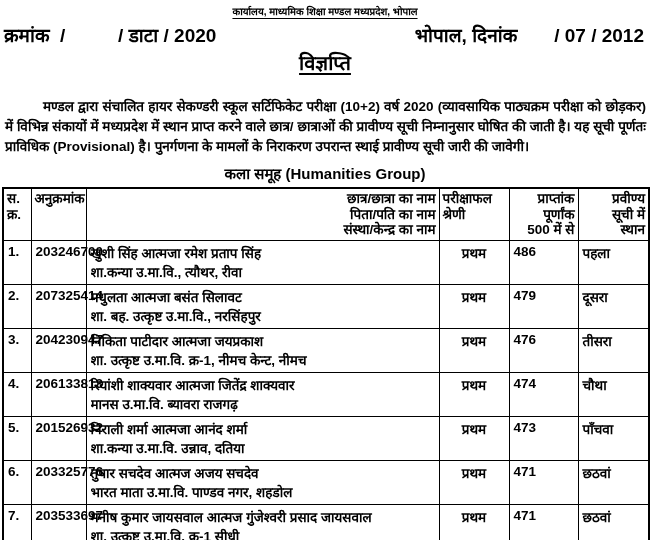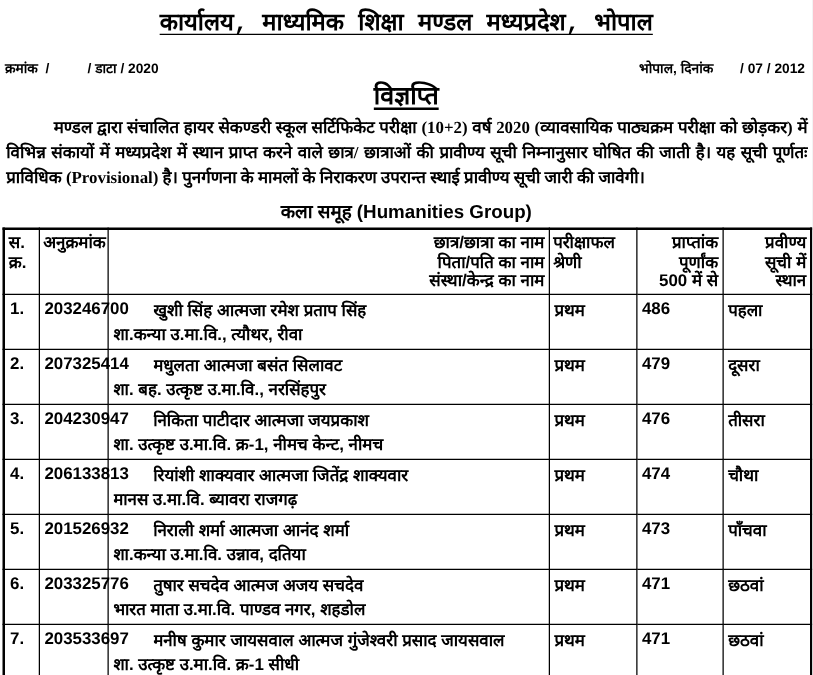--- a/index.html
+++ b/index.html
@@ -9,53 +9,51 @@
     width: 650px;
     height: 540px;
     background: #ffffff;
     overflow: hidden;
     font-family: "Liberation Sans", "DejaVu Sans", sans-serif;
     color: #000;
     font-weight: bold;
   }
   .office-title {
     text-align: center;
-    font-size: 19px;
+    font-size: 10px;
     padding-top: 4px;
-    font-family: Liberation Mono, monospace;
   }
   .office-title span {
     text-decoration: underline;
     text-underline-offset: 3px;
   }
   .ref-line {
     display: flex;
     justify-content: space-between;
-    font-size: 11px;
+    font-size: 19px;
     padding: 0 6px 0 4px;
-    margin-top: 16px;
+    margin-top: 4px;
   }
   .ref-line span { white-space: pre; }
   .notice-title {
     text-align: center;
     font-size: 20px;
     margin-top: 1px;
   }
   .notice-title span {
     text-decoration: underline;
     text-underline-offset: 3px;
   }
   .notice-body {
     font-size: 13.5px;
     line-height: 20px;
     text-align: justify;
     text-indent: 38px;
     padding: 0 4px 0 5px;
-    margin-top: 3px;
-    font-family: Liberation Serif, serif;
+    margin-top: 21px;
   }
   .group-title {
     text-align: center;
     font-size: 15px;
     margin-top: 6px;
   }
   table.merit {
     table-layout: fixed;
     border-collapse: collapse;
     width: 646px;
@@ -77,23 +75,23 @@
   th.h-left { text-align: left; }
   th.h-center { text-align: right; }
   table.merit td {
     height: 42px;
     font-size: 13.5px;
     padding: 3px 4px 2px 4px;
   }
   td.c-sn { text-align: left; padding-left: 6px; font-family: "Liberation Sans", sans-serif; font-size: 12.5px; }
   td.c-roll { text-align: center; font-size: 11.5px; letter-spacing: 0; }
   td.c-name { text-align: left; padding-left: 7px; }
-  td.c-name .line1 { line-height: 19px; white-space: nowrap; overflow: hidden; margin-left: 32px; }
+  td.c-name .line1 { line-height: 19px; white-space: nowrap; overflow: hidden; }
   td.c-name .line2 { line-height: 19px; white-space: nowrap; overflow: hidden; }
-  td.c-result { text-align: left; }
+  td.c-result { text-align: center; }
   td.c-marks { font-size: 12px; }
   td.c-rank { text-align: left; }
 </style>
 </head>
 <body>
 
 <div class="page">
 
   <div class="office-title">
     <span>कार्यालय, माध्यमिक शिक्षा मण्डल मध्यप्रदेश, भोपाल</span>

